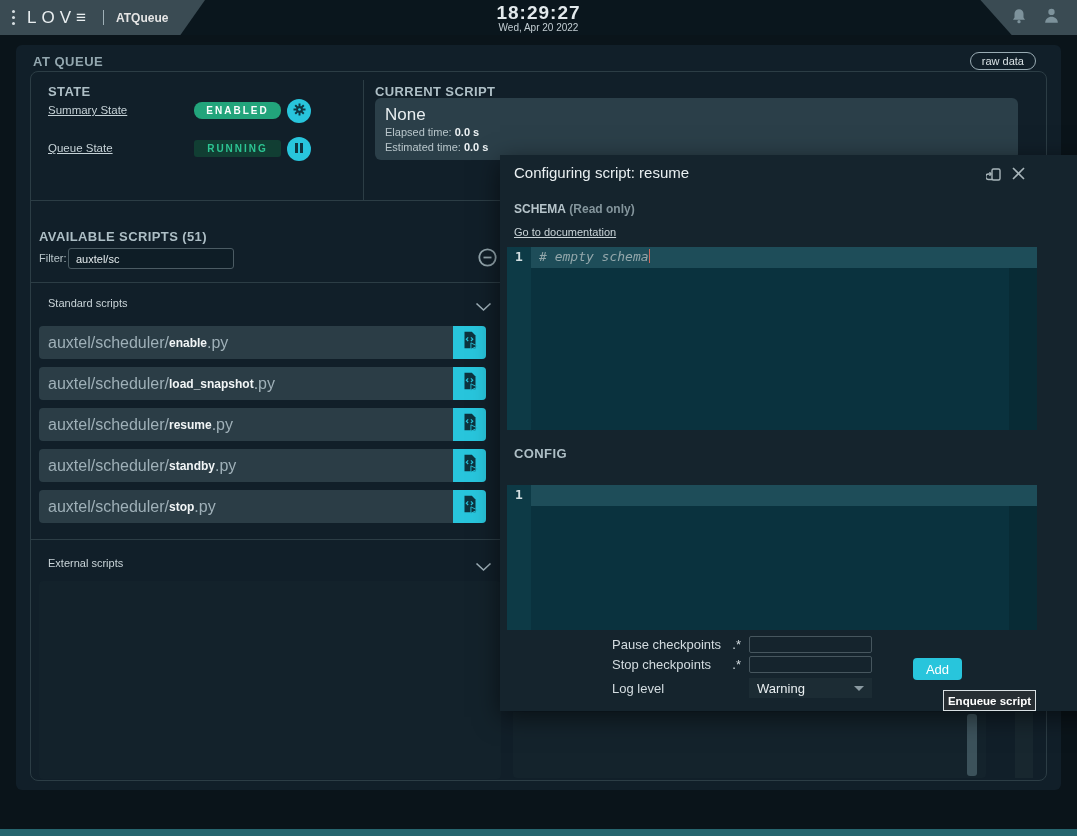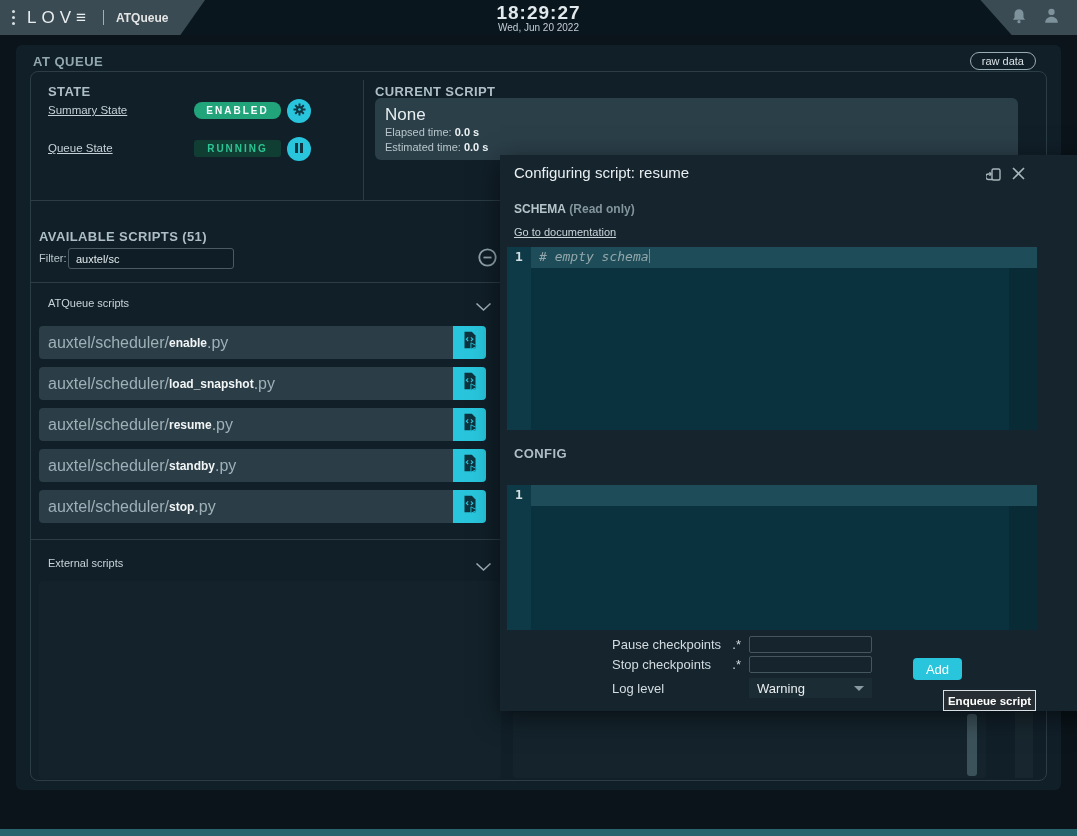--- a/index.html
+++ b/index.html
@@ -124,21 +124,21 @@
         <i></i>
         <i></i>
         <i></i>
       </span>
     <span class="logo">LOV≡</span>
     <span class="logo-sep"></span>
     <span class="app-title">ATQueue</span>
   </div>
   <div class="topbar-center">
     <div class="clock-time">18:29:27</div>
-    <div class="clock-date">Wed, Jun 20 2022</div>
+    <div class="clock-date">Wed, Apr 20 2022</div>
   </div>
   <div class="topbar-right">
     <span style="cursor:pointer;">
       <svg width="18" height="18" viewBox="0 0 24 24">
           <path d="M12 3a6 6 0 0 1 6 6v5l2 3H4l2-3V9a6 6 0 0 1 6-6z" fill="#7d929b"></path>
           <circle cx="12" cy="19.5" r="2.2" fill="#7d929b"></circle>
         </svg>
     </span>
     <span style="cursor:pointer;">
       <svg width="19" height="19" viewBox="0 0 24 24">
@@ -205,21 +205,21 @@
     <input class="filter-input" value="auxtel/sc" style="">
     <span class="minus-circle">
       <svg width="21" height="21" viewBox="0 0 21 21">
           <circle cx="10.5" cy="10.5" r="8.2" fill="none" stroke="#93a5ac" stroke-width="1.8"></circle>
           <line x1="6.5" y1="10.5" x2="14.5" y2="10.5" stroke="#93a5ac" stroke-width="1.8"></line>
         </svg>
     </span>
     <div class="hdivider" style="left:0;top:210px;width:470px;"></div>
 
     <div class="group-header" style="top:225px;">
-      <span class="group-label">ATQueue scripts</span>
+      <span class="group-label">Standard scripts</span>
       <span class="chevron">
         <svg width="17" height="10" viewBox="0 0 17 10">
             <polyline points="1.5,1.5 8.5,8 15.5,1.5" fill="none" stroke="#9fb0b8" stroke-width="1.6"></polyline>
           </svg>
       </span>
     </div>
 
     <div class="scripts-list">
   <div class="script-row">
     <span class="sp-path">auxtel/scheduler/</span>

